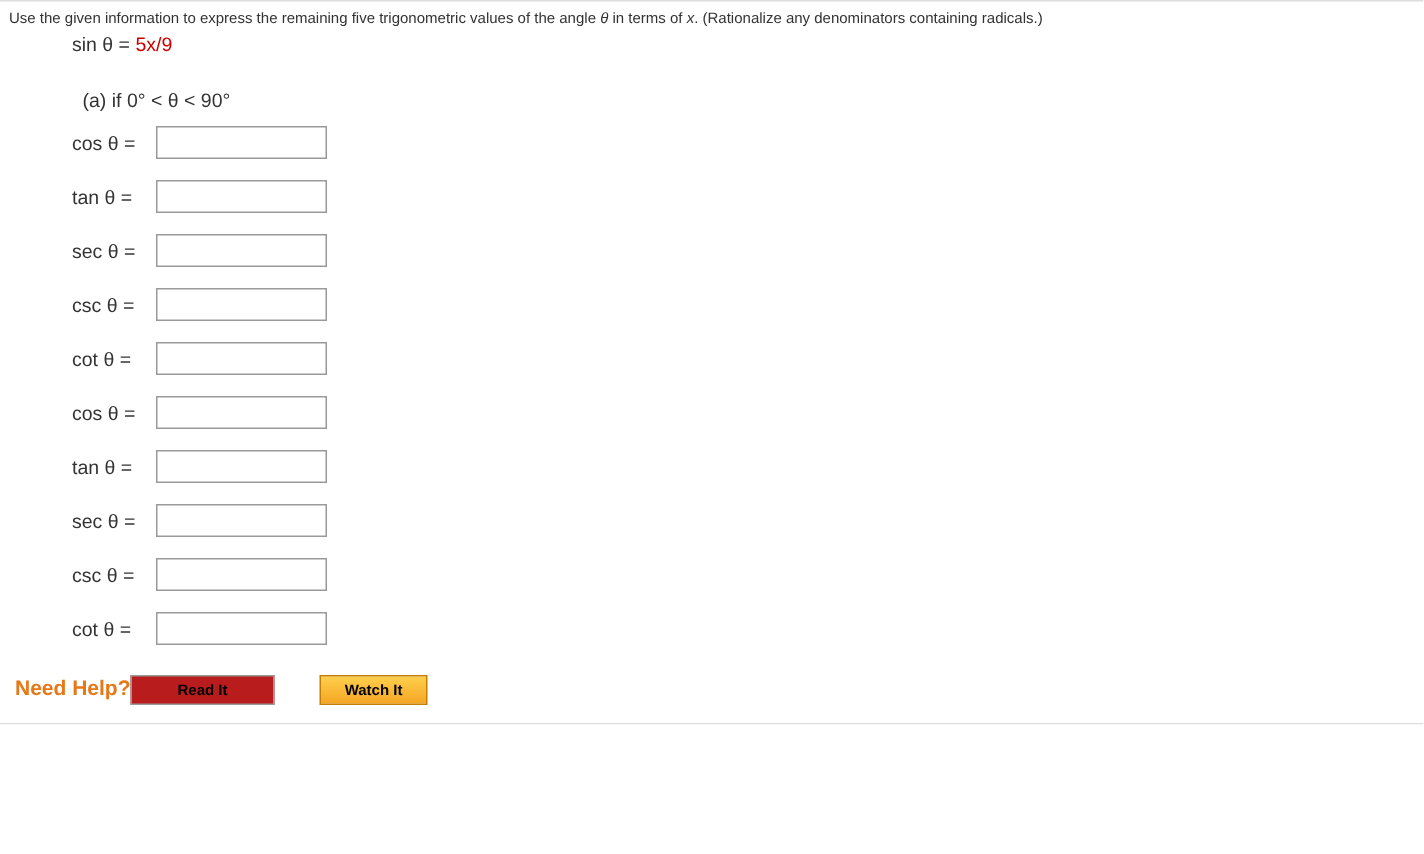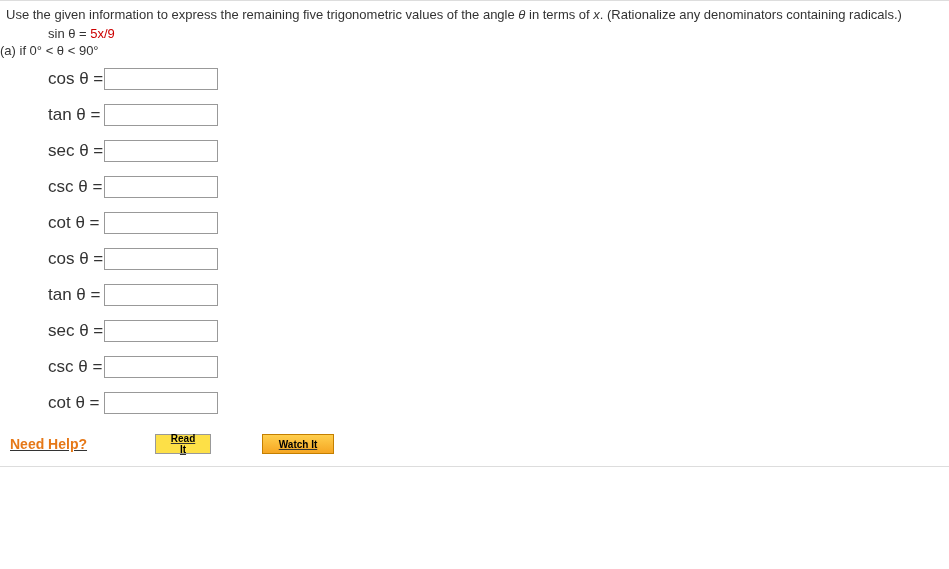--- a/index.html
+++ b/index.html
@@ -1,29 +1,29 @@
 <!DOCTYPE html>
 <html><head>
   <meta charset="utf-8">
   <style>
     * { box-sizing: border-box; margin: 0; padding: 0; }
     body { font-family: Arial, Helvetica, sans-serif; font-size: 13px; color: #333; background: #fff; width: 949px; }
     .container { padding: 6px 0 0 0; border-top: 1px solid #ddd; border-bottom: 1px solid #ddd; }
-    .prompt { padding: 0 6px 4px 6px; font-size: 13px; }
-    .given { padding-left: 48px; margin-bottom: 2px; }
+    .prompt { padding: 0 6px 4px 6px; font-size: 10px; }
+    .given { padding-left: 48px; margin-bottom: 22px; }
     .red { color: #cc0000; }
-    .part-heading { margin-bottom: 8px; }
+    .part-heading { padding-left: 30px; margin-bottom: 8px; margin-left: 25px; }
     .func-row { display: flex; align-items: center; padding-left: 48px; margin-bottom: 10px; height: 26px; }
-    .func-label { width: 56px; font-size: 17px; }
+    .func-label { width: 56px; font-size: 13px; }
     .answer-input { width: 114px; height: 22px; border: 1px solid #999; background: #fff; padding: 2px 4px; font-size: 13px; }
     .part-b-gap { margin-top: 14px; }
-    .help-row { display: flex; align-items: center; padding: 8px 0 12px 10px; gap: 21px; text-decoration: underline; }
+    .help-row { display: flex; padding: 8px 0 12px 10px; gap: 0; }
     .help-label { color: #e67817; font-weight: bold; font-size: 14px; }
     .help-btn { height: 20px; padding: 0 12px; font-size: 10px; font-weight: bold; cursor: pointer; border: 1px solid; display: inline-flex; align-items: center; justify-content: center; }
-    .help-btn.read { background: #fde047; border-color: #999; color: #000; width: 56px; margin-left: 47px; }
+    .help-btn.read { background: #b91c1c; border-color: #999; color: #000; width: 96px; }
     .help-btn.watch { background: linear-gradient(#ffcf4d,#f5a623); border-color: #c47f00; color: #000; width: 72px; margin-left: 30px; }
     .italic-var { font-style: italic; }
   </style>
 </head>
 <body>
 
 <div class="container">
 
   <div class="prompt">
     <span>Use the given information to express the remaining five trigonometric values of the angle </span><span class="italic-var">θ</span><span> in terms of </span><span class="italic-var">x</span><span>. (Rationalize any denominators containing radicals.)</span>

